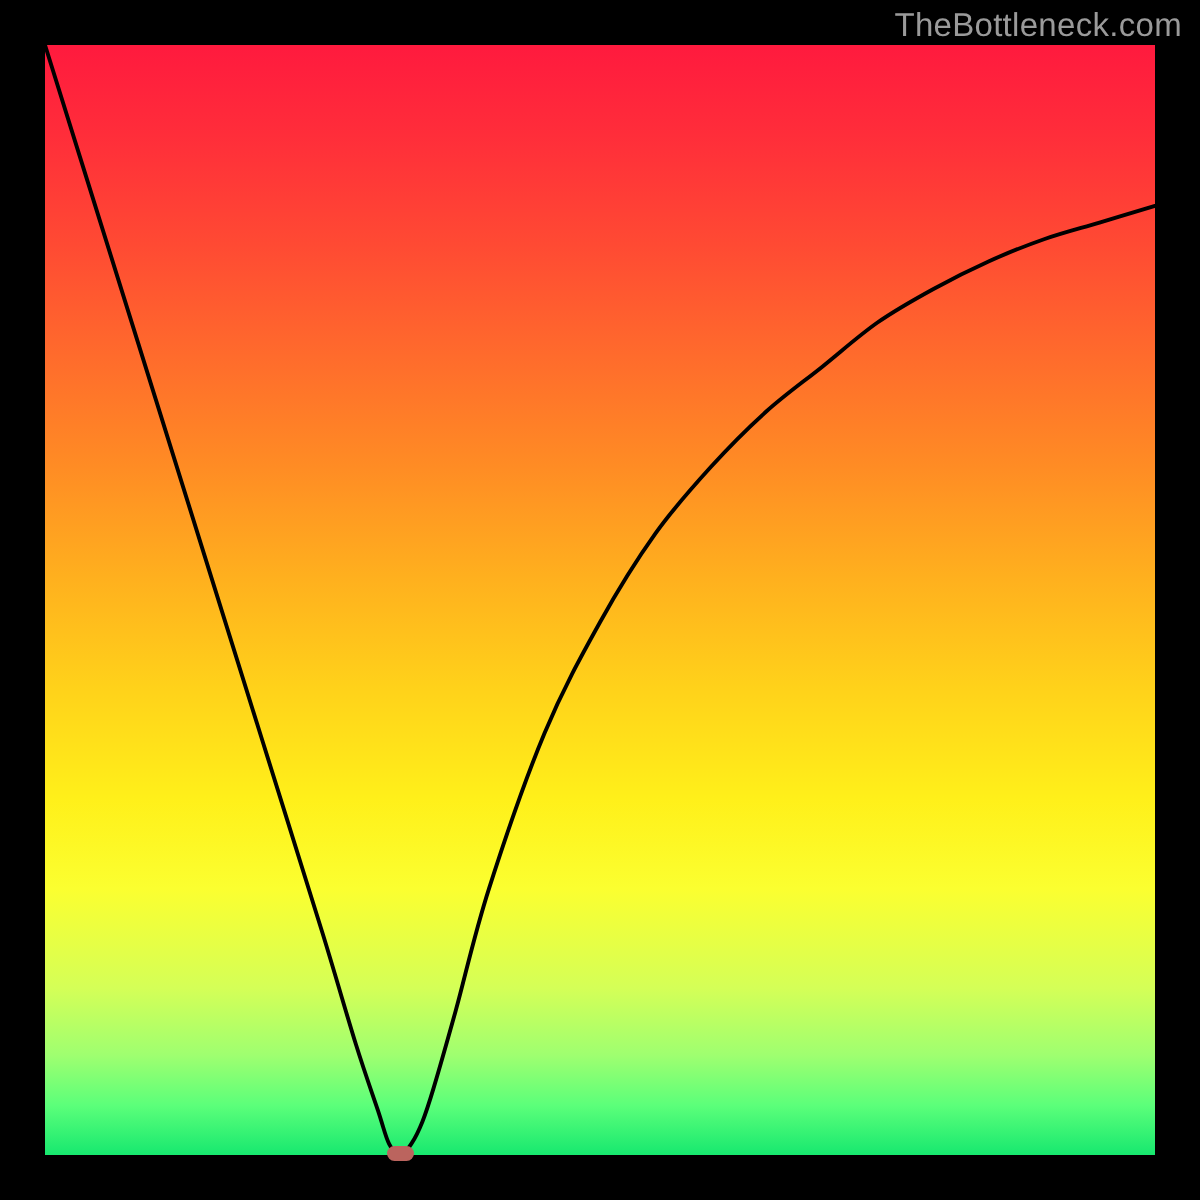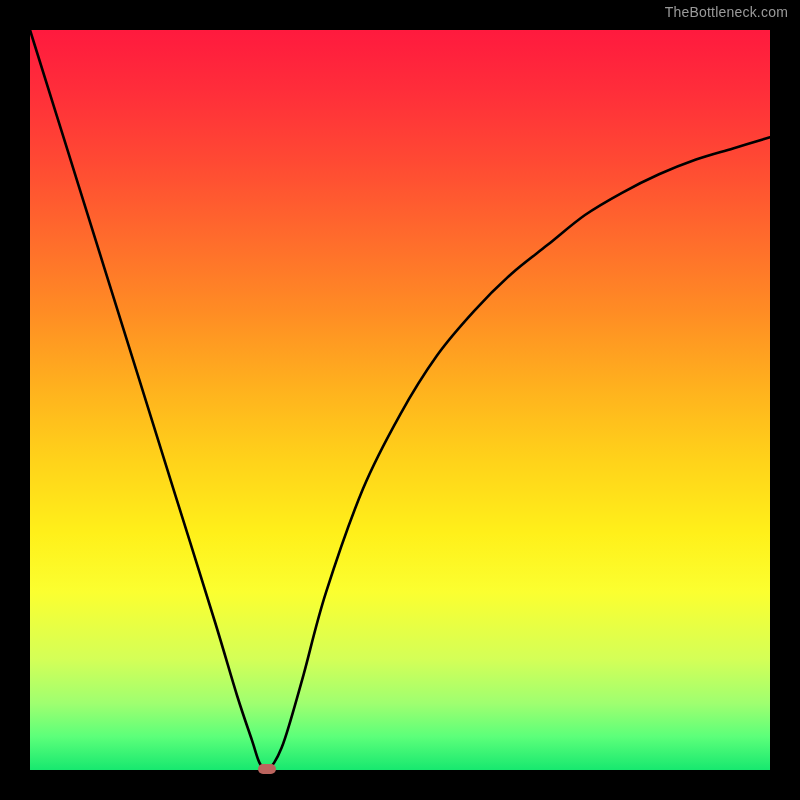--- a/index.html
+++ b/index.html
@@ -39,21 +39,21 @@
       #9fff70 91%,
       #5cff7a 95.5%,
       #17e86f 100%
     );
   }
   .watermark {
     position: absolute;
     top: 4px;
     right: 12px;
     color: #9a9a9a;
-    font-size: 14px;
+    font-size: 22px;
     font-weight: 500;
     letter-spacing: 0.2px;
     user-select: none;
   }
   svg.curve {
     position: absolute;
     left: 0;
     top: 0;
     width: 740px;
     height: 740px;

